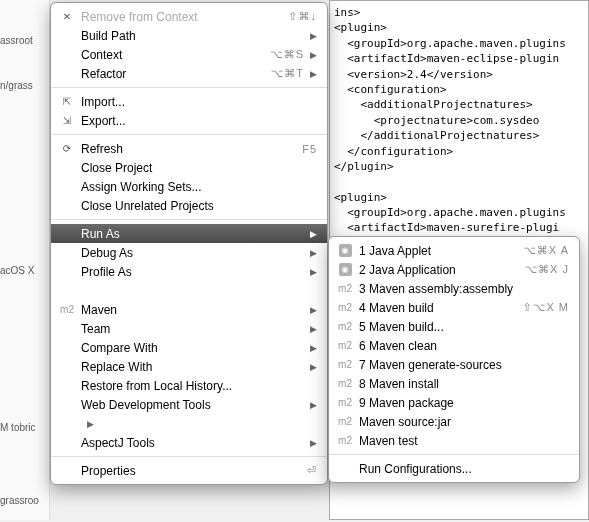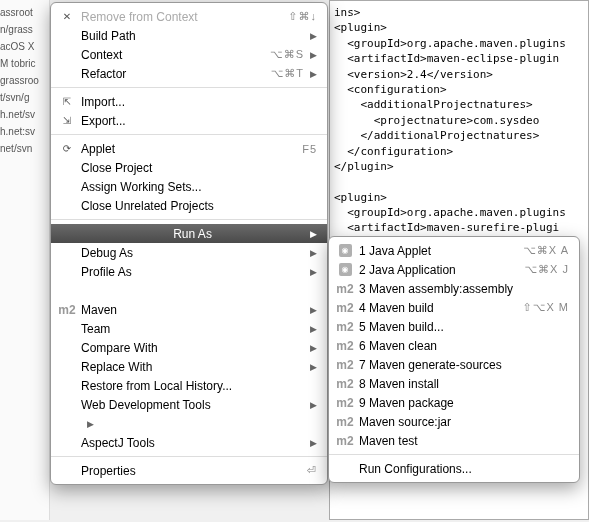--- a/index.html
+++ b/index.html
@@ -32,21 +32,21 @@
   top: 0; left: 0;
   width: 50px;
   height: 520px;
   background: #fafafa;
   font-size: 10px;
   color: #555;
   padding-top: 4px;
   line-height: 17px;
   border-right: 1px solid #ddd;
 }
-.bg-left div { white-space: nowrap; overflow: hidden; }
+.bg-left div { white-space: nowrap; overflow: hidden; margin-top: 28px; }
 .menu {
   position: absolute;
   background: #fff;
   border: 1px solid #999;
   box-shadow: 0 6px 18px rgba(0,0,0,0.35);
   border-radius: 6px;
   padding: 4px 0;
 }
 .menu-main {
   top: 2px;
@@ -63,21 +63,20 @@
   align-items: center;
   height: 19px;
   padding: 0 10px 0 8px;
   color: #000;
   cursor: default;
 }
 .menu-item.disabled { color: #aaa; }
 .menu-item.selected {
   background: linear-gradient(#6a6a6a, #4a4a4a);
   color: #fff;
-  text-align: center;
 }
 .menu-item .icon {
   width: 16px;
   height: 16px;
   margin-right: 6px;
   display: inline-flex;
   align-items: center;
   justify-content: center;
   font-size: 10px;
   color: #555;
@@ -95,23 +94,23 @@
   color: #666;
   margin-left: 6px;
 }
 .menu-item.selected .arrow { color: #fff; }
 .sep {
   height: 1px;
   background: #ddd;
   margin: 4px 0;
 }
 .m2 {
-  font-size: 12px;
+  font-size: 10px;
   color: #999;
-  font-weight: bold;
+  font-weight: normal;
 }
 .eclipse-icon {
   background: #b0b0b0;
   color: #fff;
   border-radius: 2px;
   width: 13px;
   height: 13px;
   display: inline-flex;
   align-items: center;
   justify-content: center;
@@ -186,21 +185,21 @@
       <span class="icon">⇱</span>
       <span class="label">Import...</span>
     </div>
     <div class="menu-item">
       <span class="icon">⇲</span>
       <span class="label">Export...</span>
     </div>
     <div class="sep"></div>
     <div class="menu-item">
       <span class="icon">⟳</span>
-      <span class="label">Applet</span>
+      <span class="label">Refresh</span>
       <span class="shortcut">F5</span>
     </div>
     <div class="menu-item">
       <span class="icon"></span>
       <span class="label">Close Project</span>
     </div>
     <div class="menu-item">
       <span class="icon"></span>
       <span class="label">Assign Working Sets...</span>
     </div>

